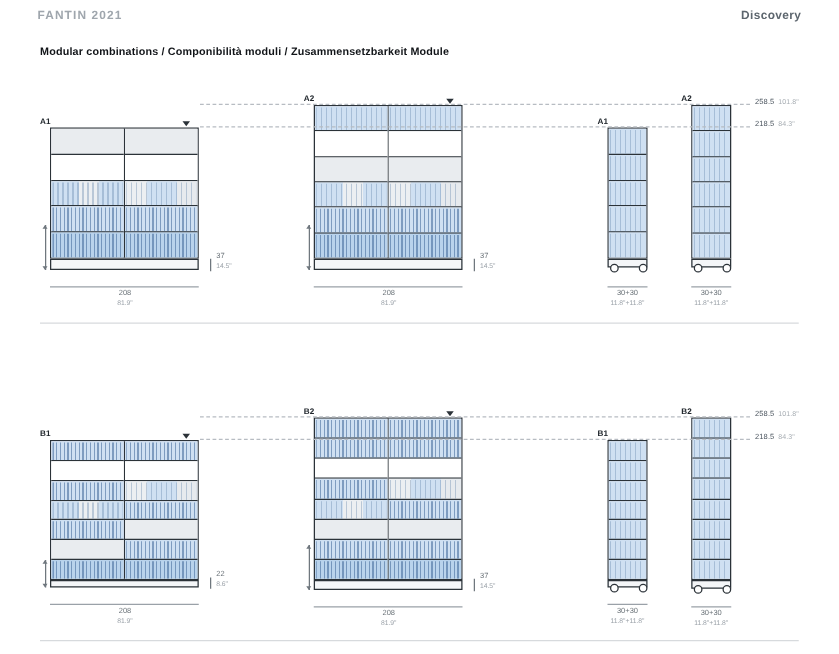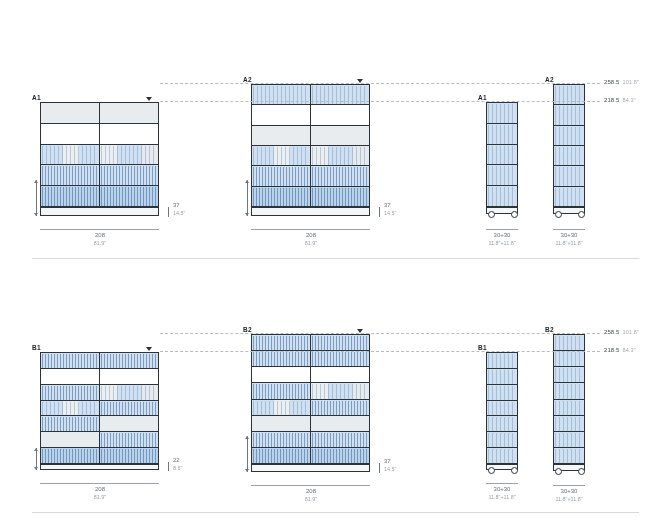--- a/index.html
+++ b/index.html
@@ -214,21 +214,26 @@
     border-right: 2.5px solid transparent;
   }
   .harrow:before { top: 0; border-bottom: 3px solid #6f777e; }
   .harrow:after { bottom: 0; border-top: 3px solid #6f777e; }
 </style>
 </head>
 <body>
 
 <div class="page">
 
-
+  <div class="header">
+    <div class="brand">FANTIN 2021</div>
+    <div class="collection">Discovery</div>
+  </div>
+
+  <div class="title">Modular combinations / Componibilità moduli / Zusammensetzbarkeit Module</div>
 
   <div class="row" id="row-top">
 
     <div class="unit" style="left:32px; top:40px;">
       <div class="tag" style="left:0px; top:-8px;">A1</div>
       <div class="tri" style="left:114px; top:-5px;"></div>
       <div class="cab" style="left:8px; top:0px; width:119px; height:105px;">
         <div class="cols">
           <div class="col">
             <div class="shelf f-grey"></div>

